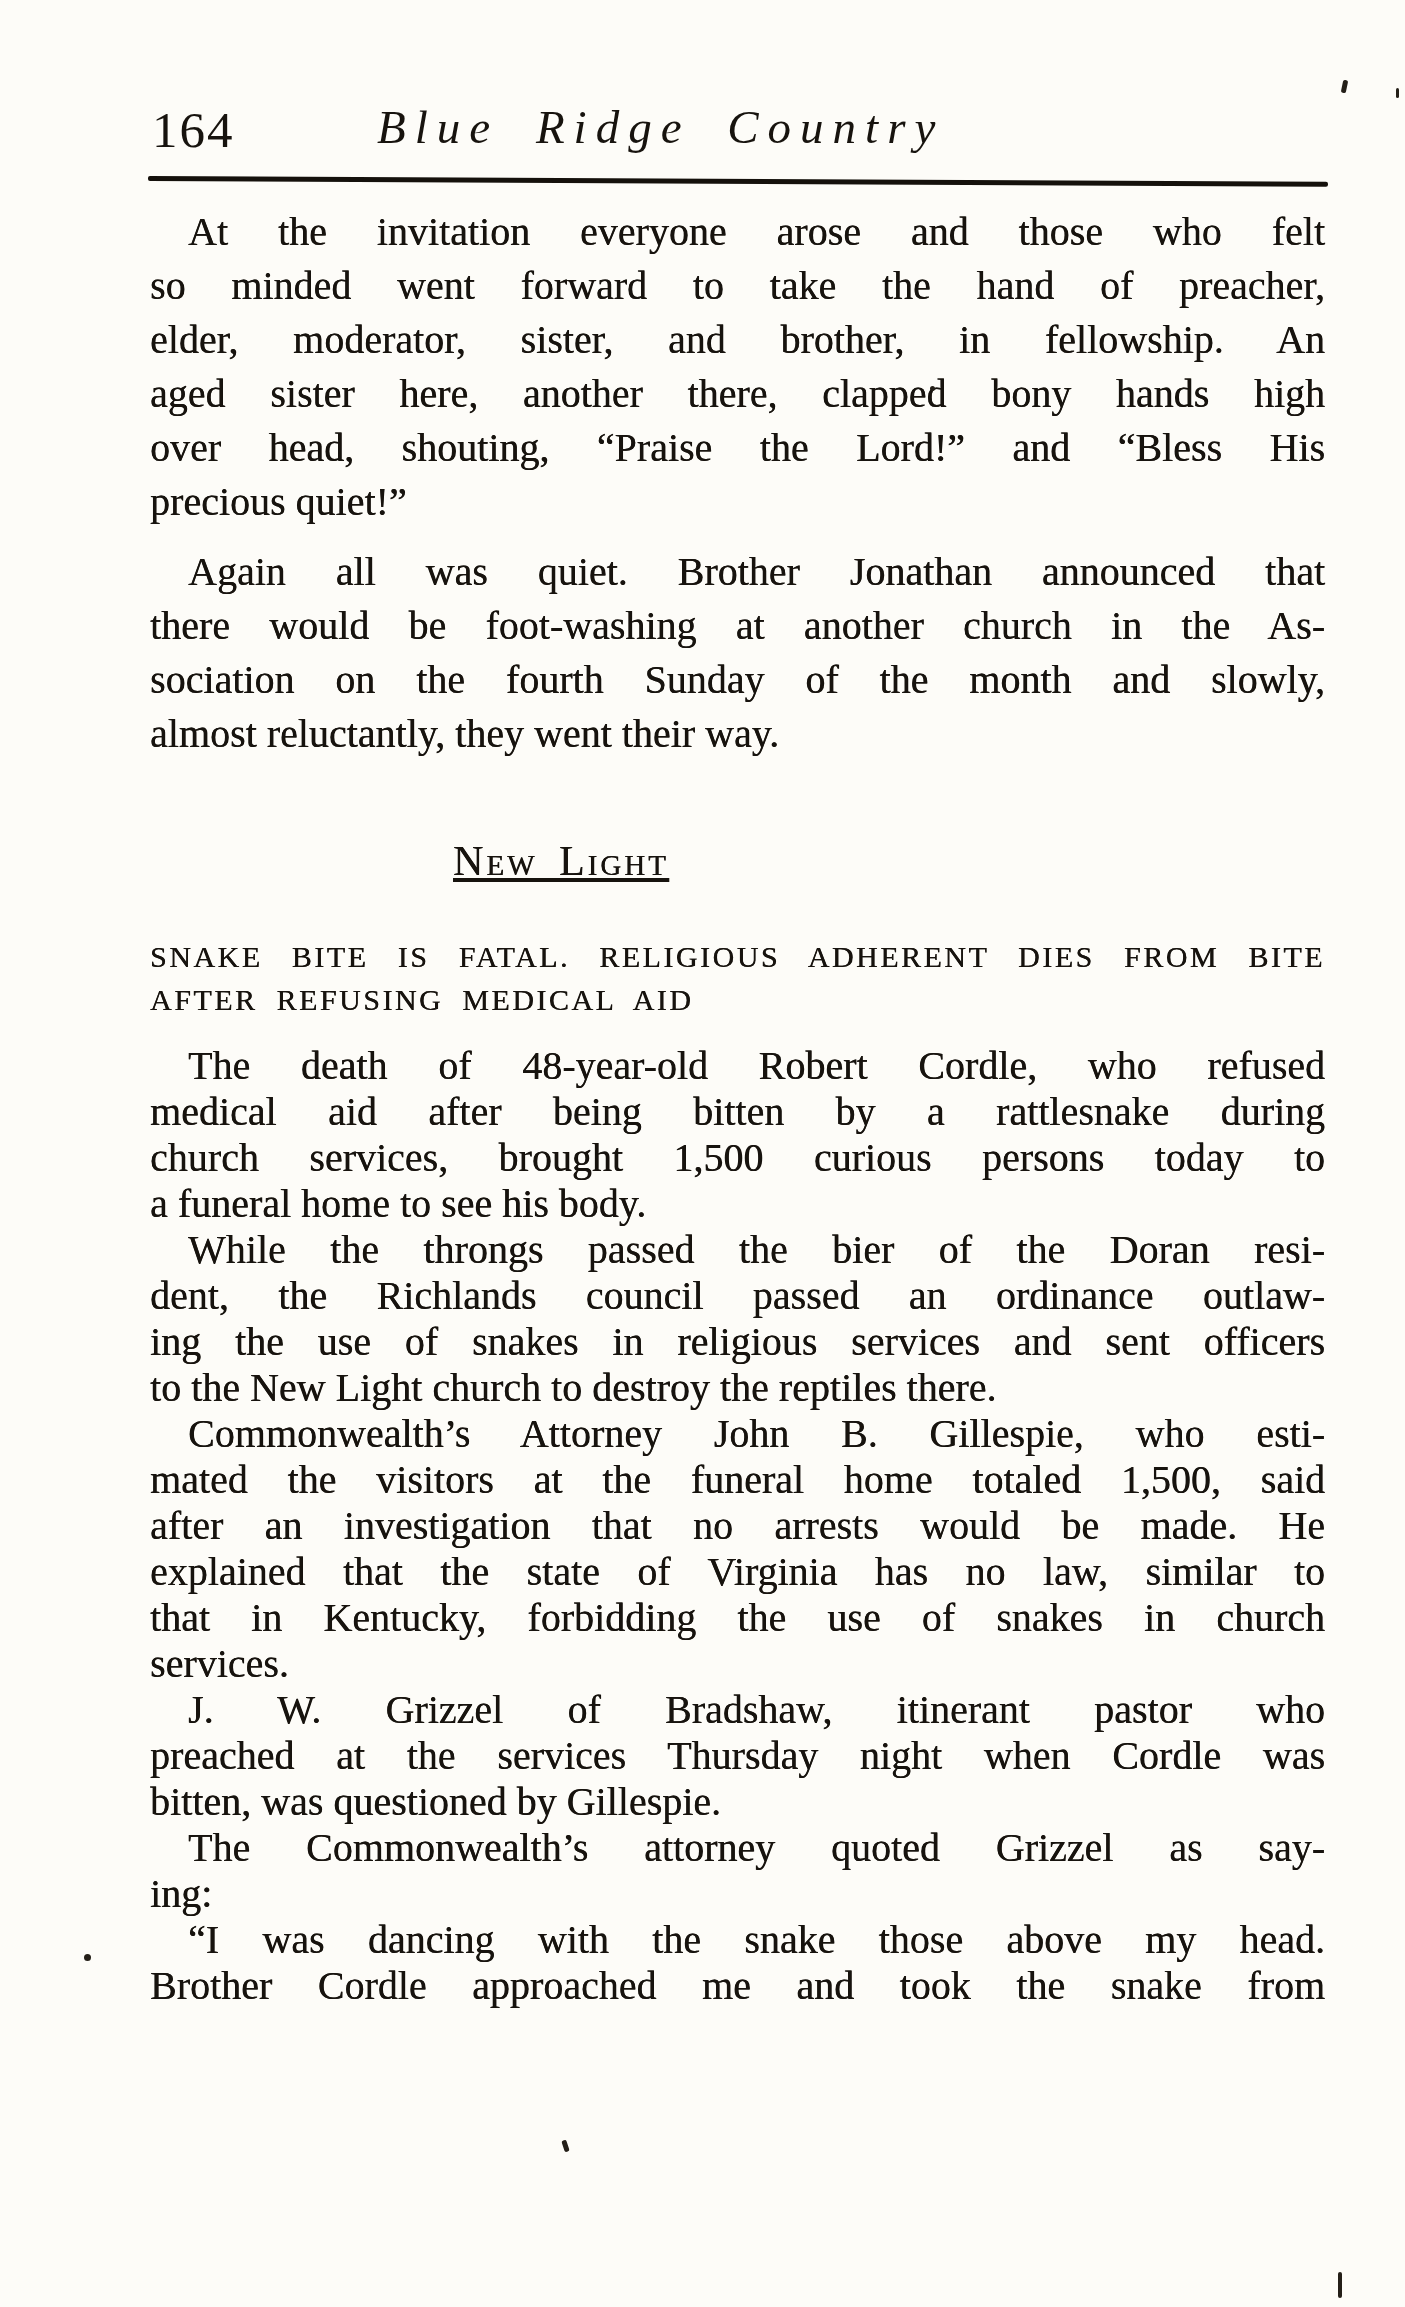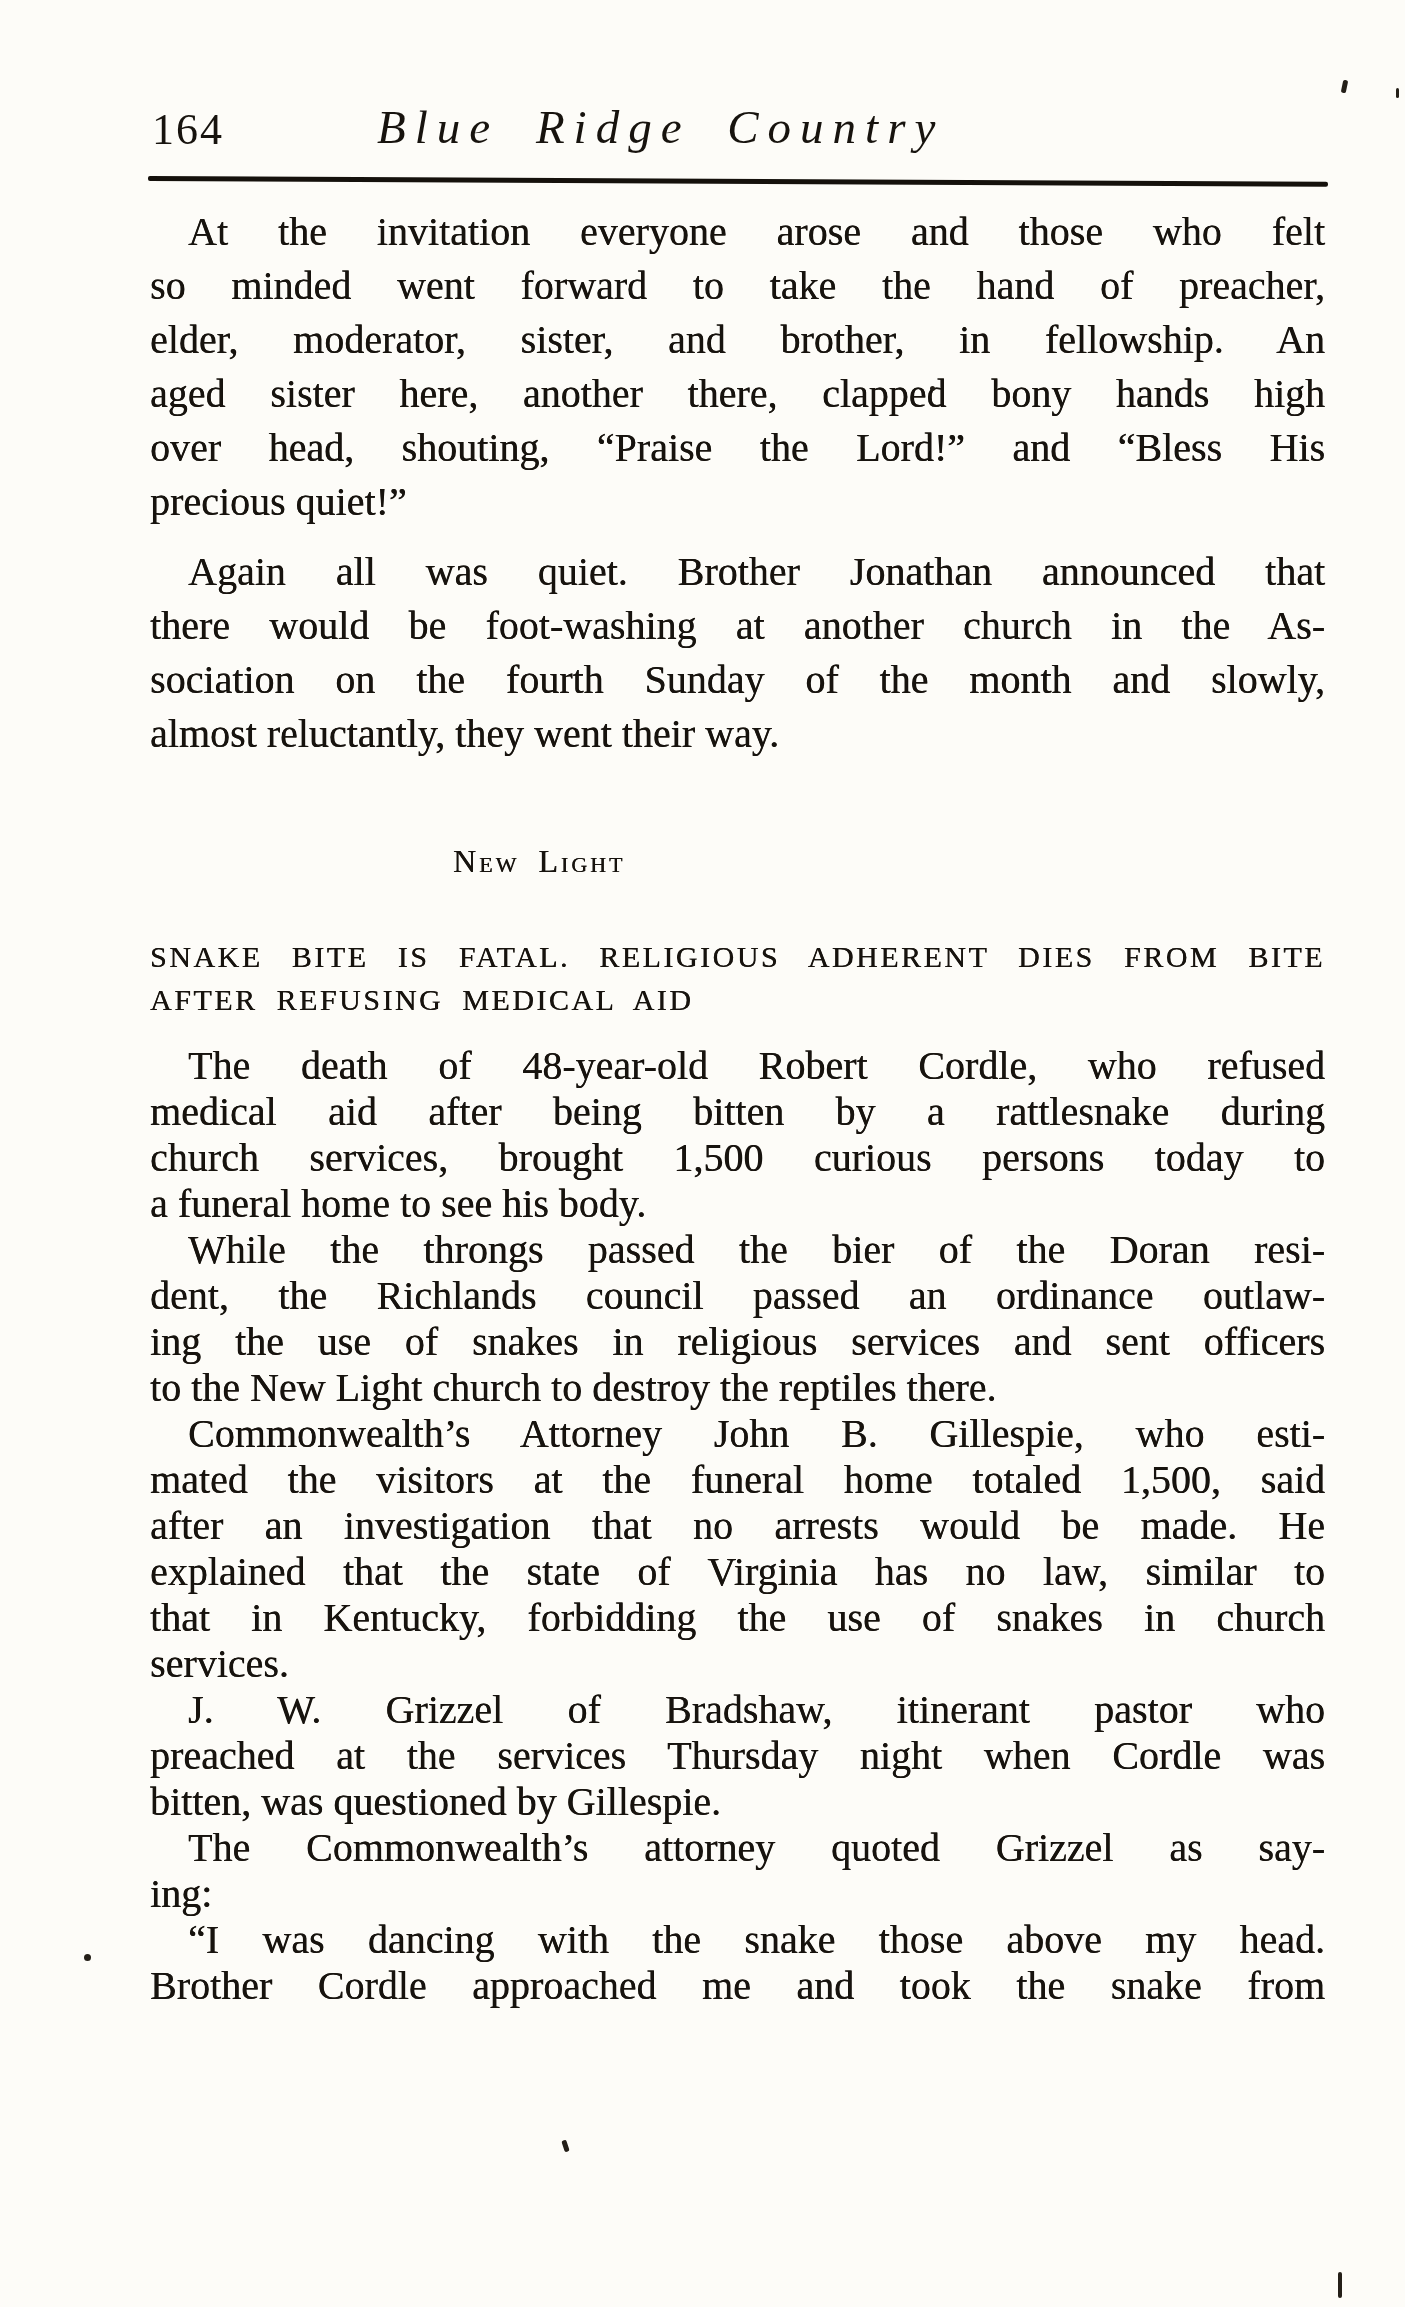--- a/index.html
+++ b/index.html
@@ -7,21 +7,21 @@
     position:relative;
     width:1405px;height:2307px;
     background:#fdfcf8;
     overflow:hidden;
     font-family:"Liberation Serif","DejaVu Serif",serif;
     color:#17130e;
   }
   
   .page-number{
     position:absolute;left:152px;top:104px;
-    font-size:44px;line-height:52px;
+    font-size:51px;line-height:52px;
     letter-spacing:2px;
   }
   .running-title{
     position:absolute;left:377px;top:100px;
     font-size:47px;line-height:54px;
     font-style:italic;
     letter-spacing:9px;word-spacing:16px;
     white-space:nowrap;
   }
   .header-rule{
@@ -44,25 +44,26 @@
   .line{
     text-align:justify;
     text-align-last:justify;
     white-space:normal;
   }
   .line.first{text-indent:38px;}
   .line.last{text-align-last:left;}
   
   .section-heading{
     position:absolute;left:453px;top:836px;
-    font-size:32px;line-height:50px;
+    font-size:42px;line-height:50px;
     font-variant:small-caps;
     letter-spacing:3px;word-spacing:8px;
     white-space:nowrap;
     text-shadow:0.35px 0 0 currentColor;
+    text-decoration:underline;
   }
   .subheading{
     position:absolute;left:150px;top:935px;width:1175px;
     font-size:30px;line-height:43px;
     letter-spacing:2.5px;word-spacing:9px;
     text-shadow:0.3px 0 0 currentColor;
   }
   .subheading .sub1{text-align:justify;text-align-last:justify;}
   .subheading .sub2{text-align:left;}
   

